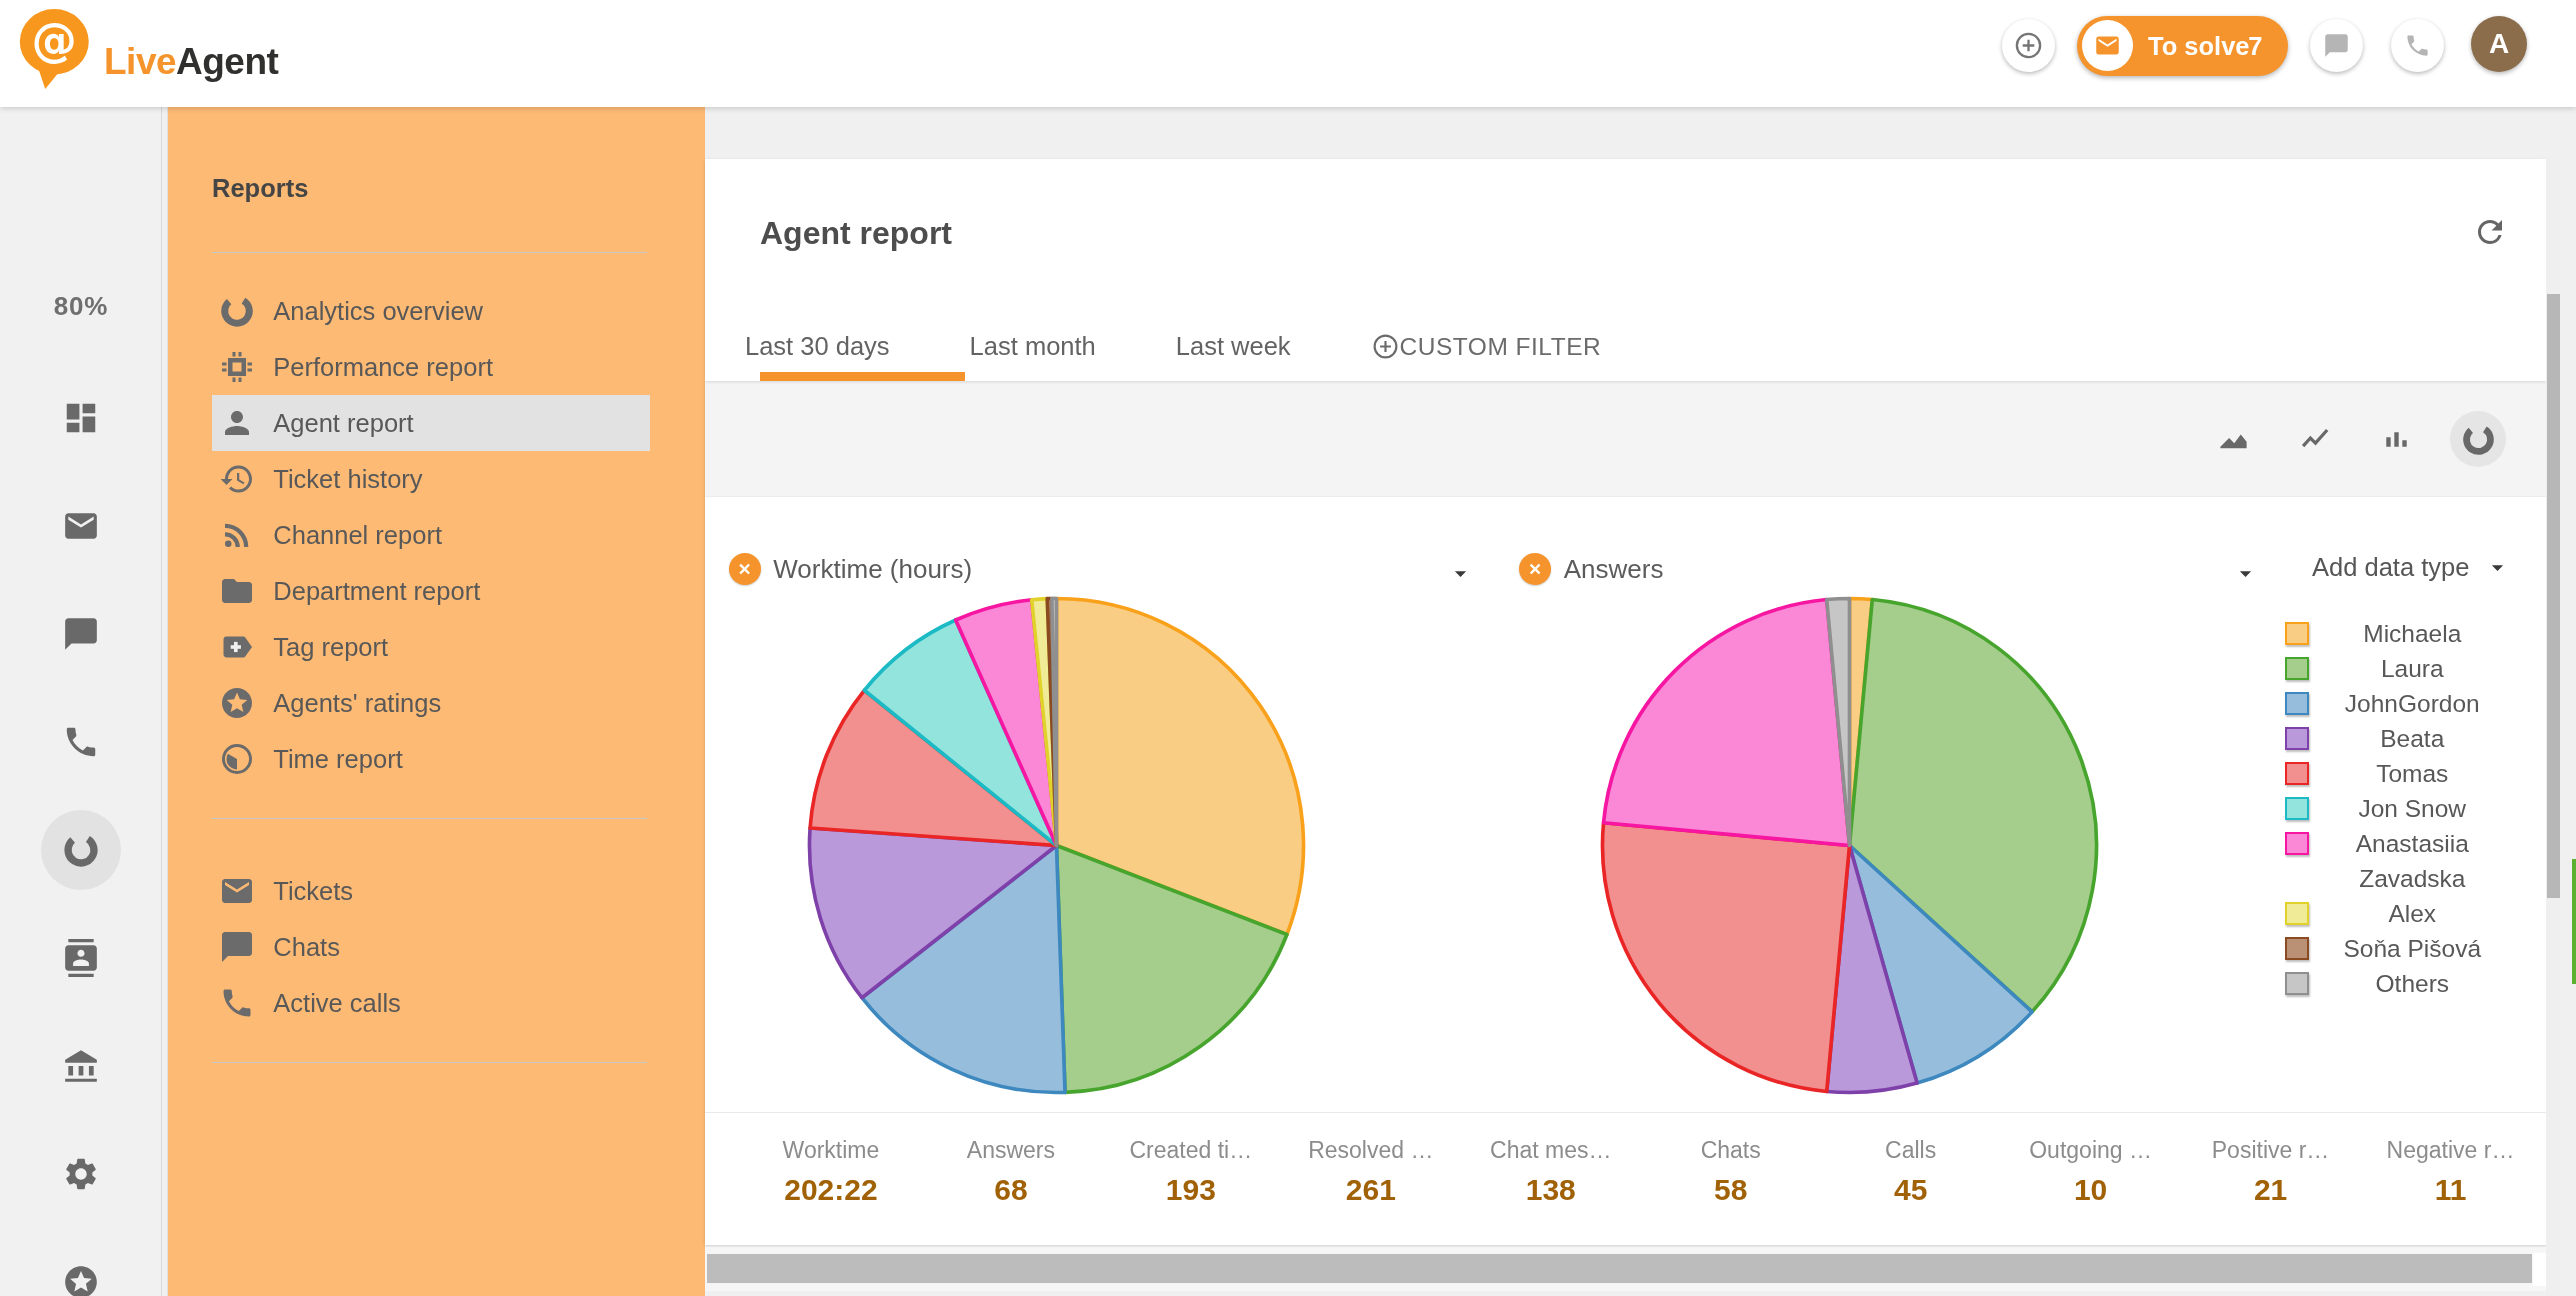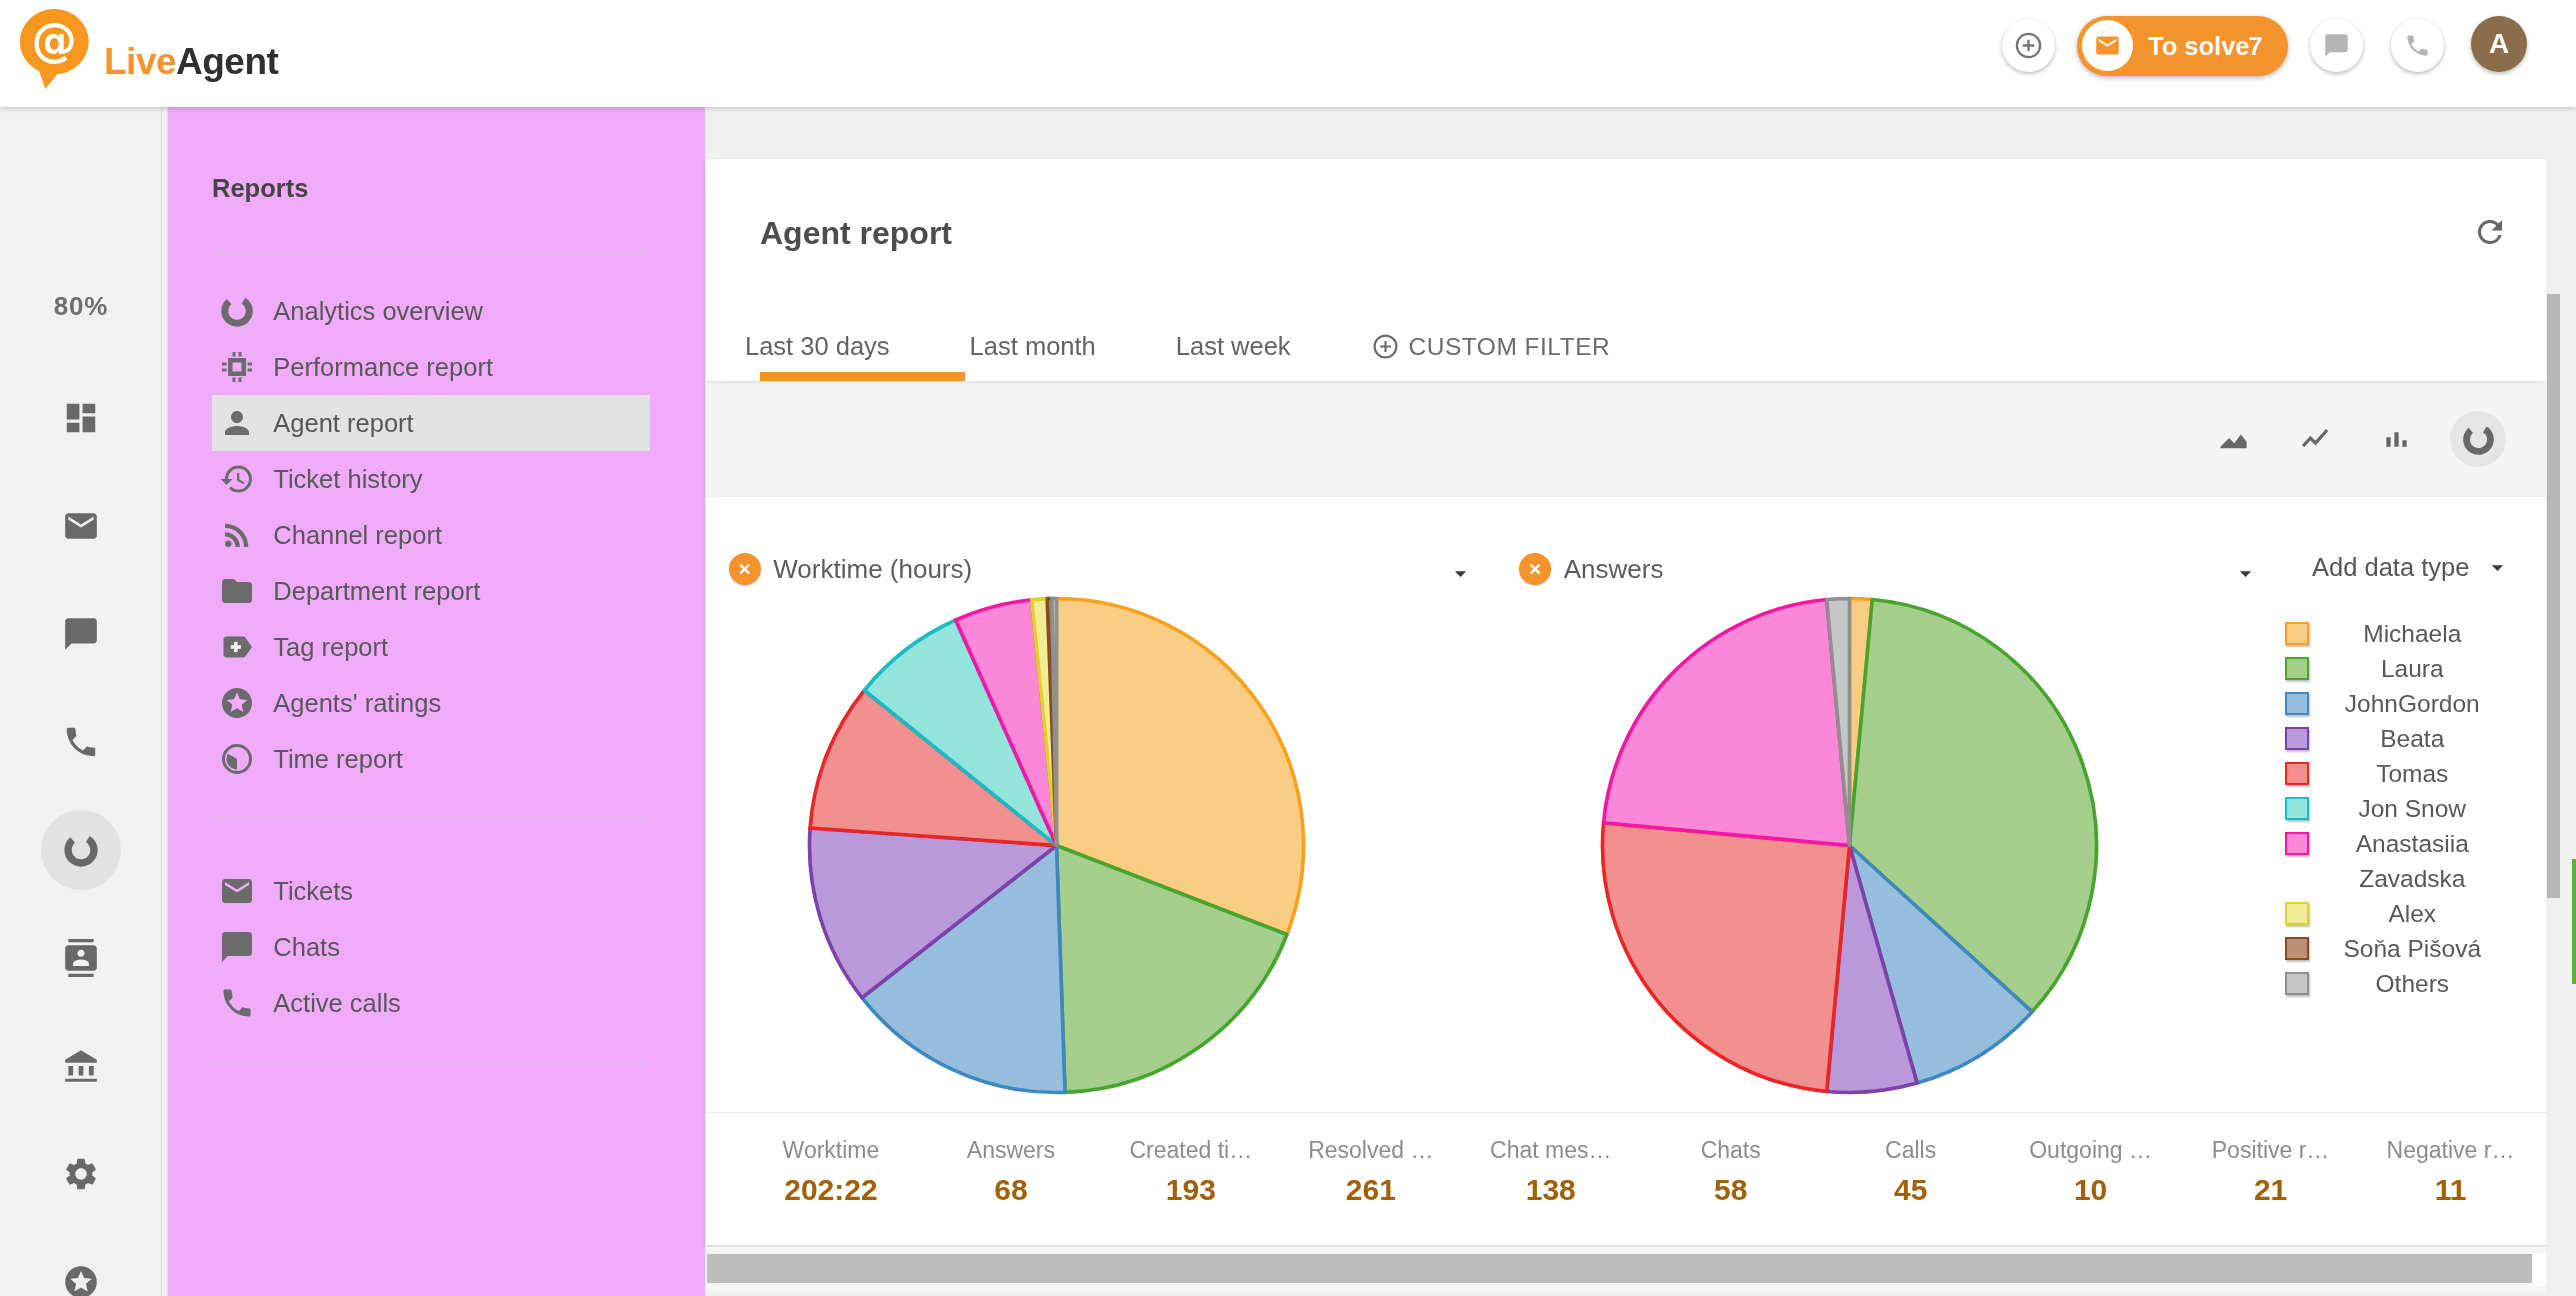--- a/index.html
+++ b/index.html
@@ -33,38 +33,38 @@
         border-right:0.9px solid #d8d8d8;z-index:5;}
   .rail-extra-line{position:absolute;left:167px;top:107px;width:0.9px;height:1189px;background:#e0e0e0;z-index:5;}
   .rail-pct{position:absolute;top:184px;left:0;width:162px;text-align:center;font-size:26px;
             font-weight:bold;color:#6f6f6f;letter-spacing:0.9px;}
   .rail-items{position:absolute;top:257px;left:0;width:162px;}
   .rail-btn{height:108px;display:flex;align-items:center;justify-content:center;cursor:pointer;}
   .rail-btn .wrap{width:80px;height:80px;border-radius:50%;display:flex;align-items:center;justify-content:center;}
   .rail-btn.active .wrap{background:#e2e2e2;}
   .rail-btn .icon{width:38px;height:38px;color:#696969;}
   
-  .sidenav{position:absolute;left:168px;top:107px;width:537px;height:1189px;background:#f0abfc;}
+  .sidenav{position:absolute;left:168px;top:107px;width:537px;height:1189px;background:#fdba74;}
   .sidenav-header{position:absolute;left:44px;top:67px;font-size:25.5px;font-weight:bold;color:#454545;}
   .sidenav-divider-top{position:absolute;left:44px;right:58px;top:145px;border-top:0.9px solid #c9c9c9;}
   .nav-groups{position:absolute;left:0;right:0;top:176px;}
   .nav-row{margin:0 55px 0 44px;height:56px;display:flex;align-items:center;gap:18px;cursor:pointer;}
   .nav-row.selected{background:#e2e2e2;}
   .nav-row .icon{width:36px;height:36px;color:#6b6b6b;flex:0 0 36px;margin-left:7.3px;}
   .nav-row .nav-label{font-size:25.5px;color:#585858;white-space:nowrap;}
   .nav-divider{border-top:0.9px solid #c9c9c9;margin:31px 58px 44px 44px;}
   
   .header-card{position:absolute;left:705px;top:159px;width:1841px;height:222px;background:#fff;
                box-shadow:0 0.9px 3.6px rgba(0,0,0,.16);z-index:2;}
   .page-title{position:absolute;left:55px;top:56px;font-size:32px;font-weight:bold;color:#4d4d4d;}
   .refresh-btn{position:absolute;left:1767px;top:55px;width:36px;height:36px;color:#656565;cursor:pointer;}
   .tabs{position:absolute;left:0;bottom:0;height:69px;display:flex;align-items:center;}
   .tab{height:69px;line-height:69px;padding:0 40px;font-size:25.5px;color:#636363;cursor:pointer;white-space:nowrap;}
   .tab-underline{position:absolute;left:55px;bottom:0;width:205px;height:9px;background:var(--accent);}
-  .custom-filter{height:69px;display:flex;align-items:center;gap:9px;margin-left:40px;
+  .custom-filter{height:69px;display:flex;align-items:center;gap:0;margin-left:40px;
                  font-size:24.5px;color:#6b6b6b;cursor:pointer;letter-spacing:0.5px;}
   .custom-filter .icon{width:29px;height:29px;color:#6b6b6b;}
   .chart-card{position:absolute;left:705px;top:381px;width:1841px;height:864px;background:#fff;
               box-shadow:0 0.9px 3.6px rgba(0,0,0,.16);z-index:1;}
   .toolbar{position:absolute;left:0;top:0;width:100%;height:116px;background:#f4f4f4;border-bottom:0.9px solid #ececec;}
   .chart-type-icons{position:absolute;right:40px;top:0;height:116px;display:flex;align-items:center;gap:25.5px;}
   .ct-btn{width:56px;height:56px;border-radius:50%;display:flex;align-items:center;justify-content:center;cursor:pointer;}
   .ct-btn.active{background:#e5e5e5;}
   .ct-btn .icon{width:35px;height:35px;color:#686868;}
   .chart-header{position:absolute;top:172px;display:flex;align-items:center;gap:12.7px;}

